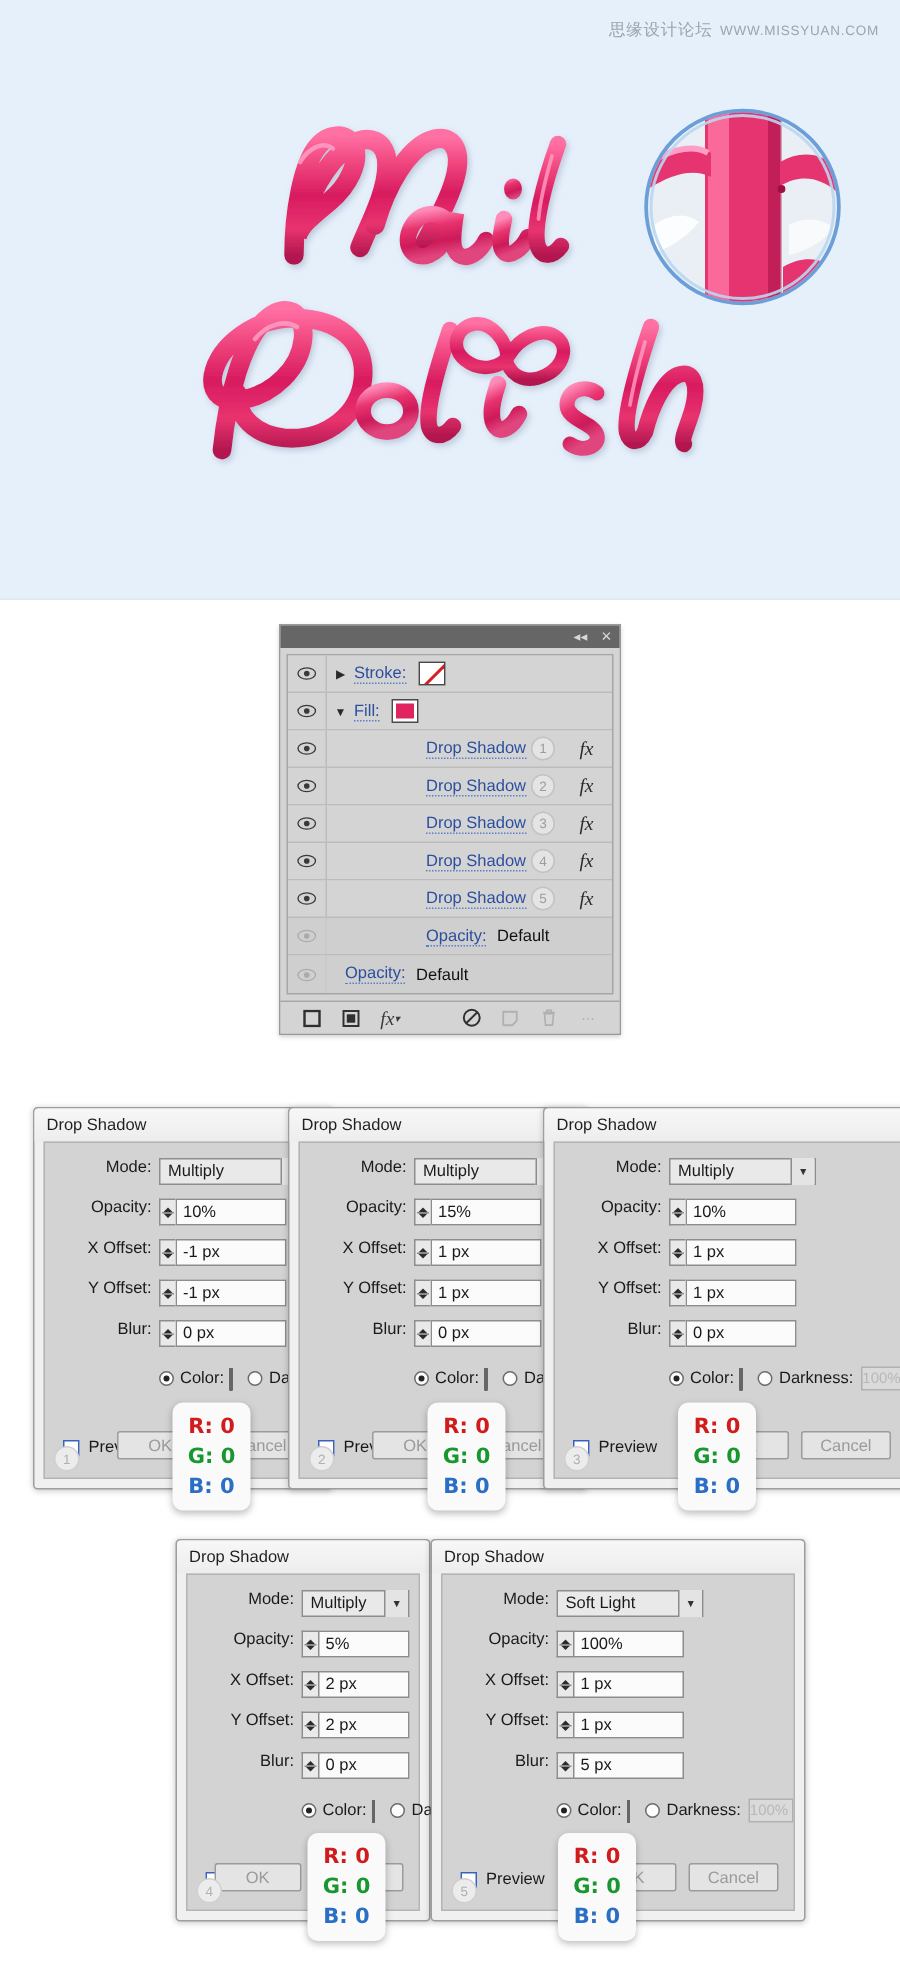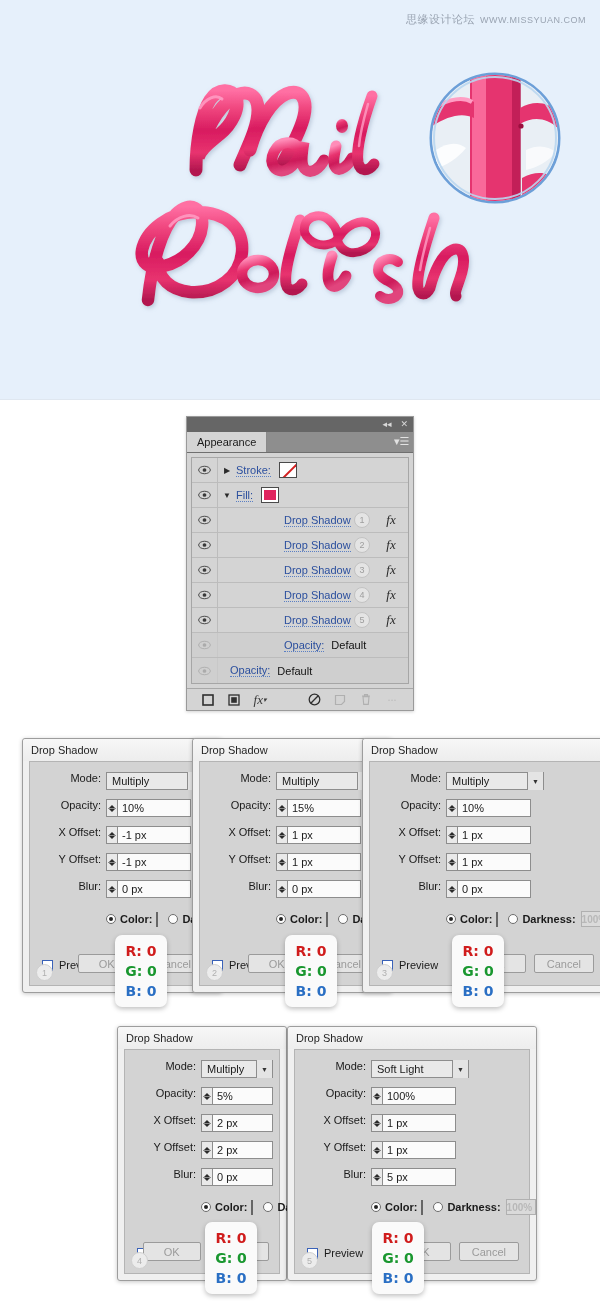--- a/index.html
+++ b/index.html
@@ -188,21 +188,21 @@
     content:''; position:absolute; left:1px; right:1px; top:8px;
     height:1px; background:#8d8d8d;
   }
   .text-input {
     width:74px; height:18px; background:#fbfbfb;
     border:1px solid #8d8d8d; font-size:11px;
     display:flex; align-items:center; padding-left:4px;
   }
   .color-row {
     display:flex; align-items:center; height:20px; margin-top:8px;
-    padding-left:76px; font-size:11px;font-weight:bold;
+    padding-left:76px; font-size:11px;
   }
   .radio {
     width:10px; height:10px; border-radius:50%;
     border:1px solid #6c6c6c; background:#fcfcfc;
     display:inline-flex; align-items:center; justify-content:center;
     margin-right:4px; flex-shrink:0;
   }
   .radio.on:after {
     content:''; width:4px; height:4px; border-radius:50%; background:#222;
   }
@@ -347,28 +347,20 @@
       <circle cx="495" cy="138" r="61" fill="none" stroke="#b9d6ef" stroke-width="2" opacity="0.9"></circle>
     </g>
   </svg>
 </div>
 
 <div id="appearance-panel">
   <div class="panel-topbar">
     <span>◂◂</span>
     <span>✕</span>
   </div>
-  <div class="panel-tabrow">
-    <div class="panel-tab">
-      <span>Appearance</span>
-    </div>
-    <div class="panel-tabfill">
-      <span class="panel-menu-icon">▾☰</span>
-    </div>
-  </div>
 
   <div class="panel-body">
     <div class="appearance-list">
 
 
       <div class="ap-row">
         <div class="ap-eye">
           <svg class="eye-svg" viewBox="0 0 16 11">
               <ellipse cx="8" cy="5.5" rx="7.2" ry="4.6" fill="none" stroke="#3a3a3a" stroke-width="1.1"></ellipse>
               <circle cx="8" cy="5.5" r="2.3" fill="#3a3a3a"></circle>

